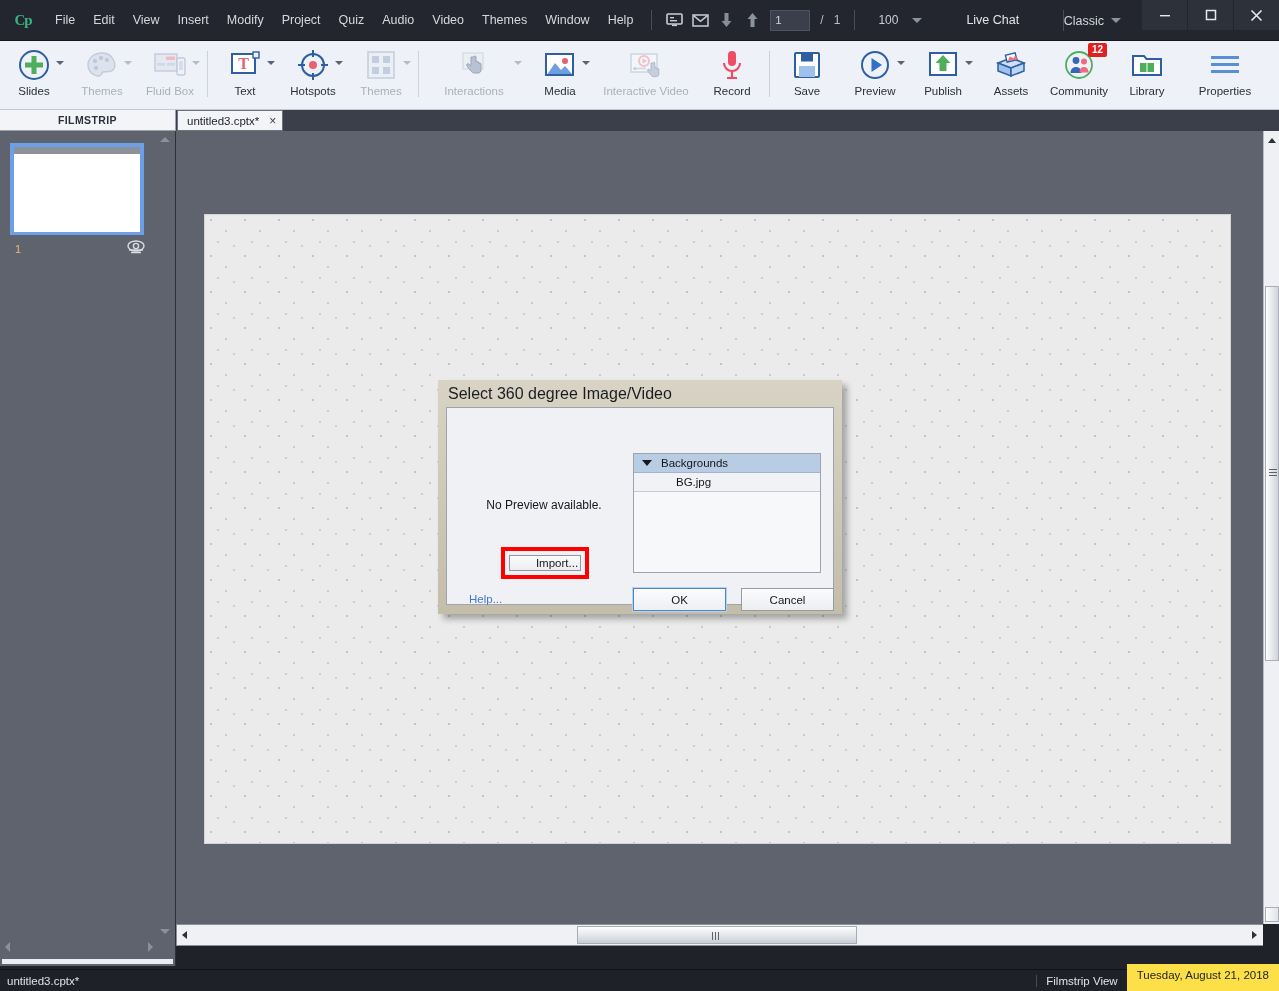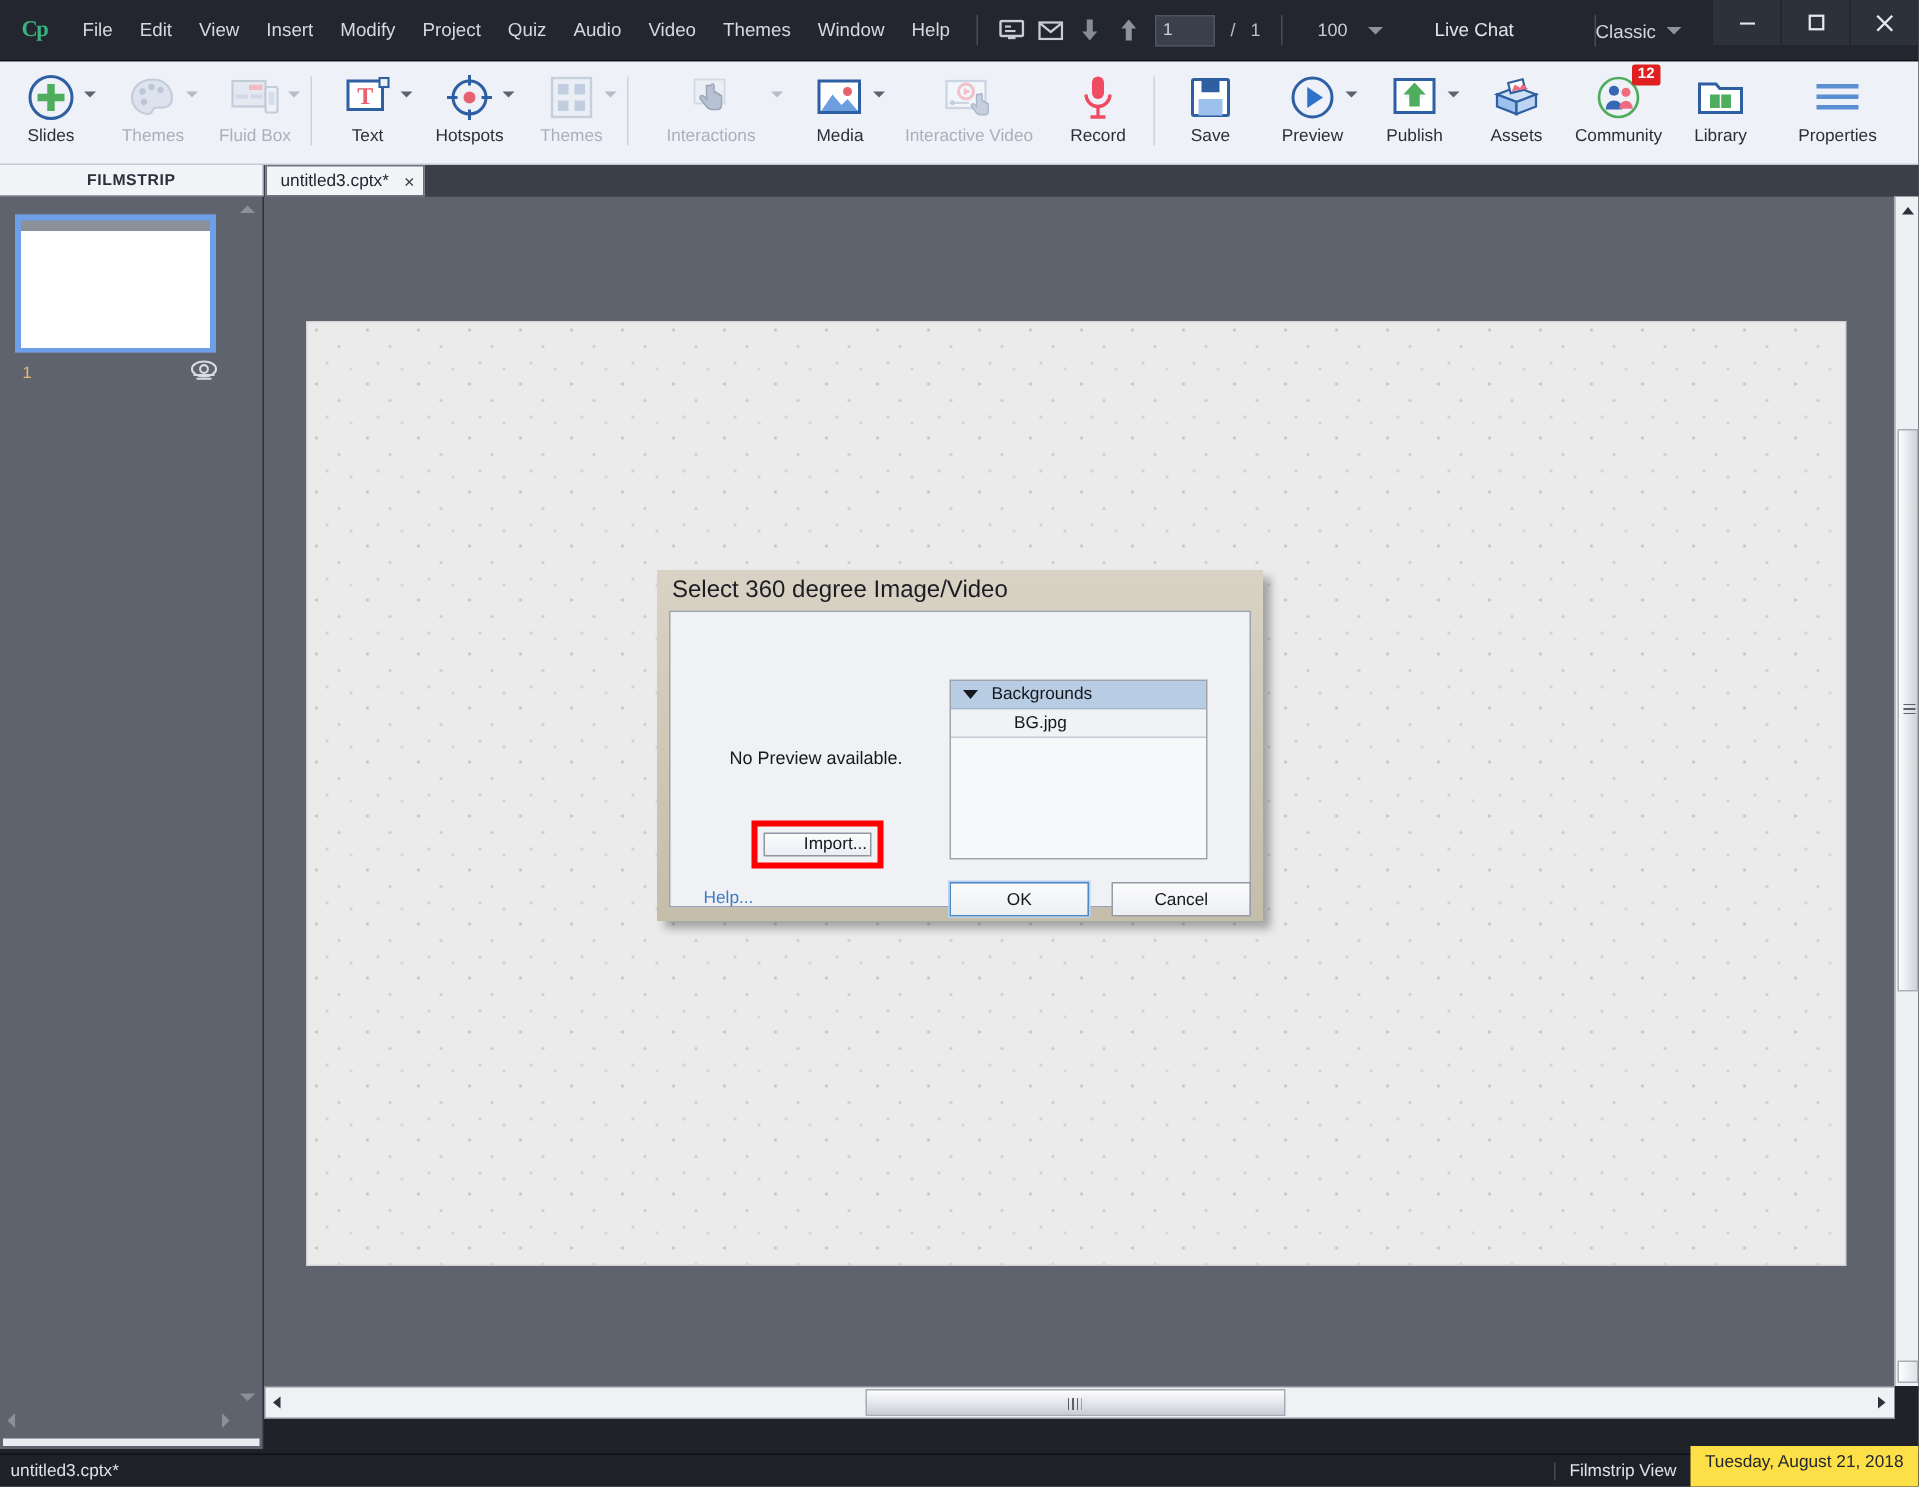--- a/index.html
+++ b/index.html
@@ -38,21 +38,21 @@
     color: #cfd3da; font-size: 11.5px; line-height: 19px; padding-left: 4px;
     margin: 0 5px;
   }
   .mb-text { color: #b9bec7; font-size: 12px; padding: 0 5px; }
   #zoom-val { color: #c9cdd5; font-size: 12px; margin-left: 14px; width: 34px; }
   .mb-caret {
     width: 0; height: 0;
     border-left: 5px solid transparent; border-right: 5px solid transparent;
     border-top: 5px solid #8d939e;
   }
-  #livechat { color: #e2e5ea; font-size: 12.5px; margin-left: 34px; }
+  #livechat { color: #e2e5ea; font-size: 12.5px; margin-left: 44px; }
   #classic-wrap { position: absolute; right: 158px; top: 0; height: 41px; display: flex; align-items: center; margin-left: 40px; }
   #classic-wrap .lbl { color: #d2d6dd; font-size: 12.5px; margin-right: 7px; }
   #mb-divider-right { position:absolute; right: 215px; top: 10px; width:1px; height:21px; background:#474c57; }
 
   
   #wincontrols { position: absolute; right: 0; top: 0; display: flex; height: 30px; }
   .wc {
     width: 46px; height: 30px; display: flex; align-items: center; justify-content: center;
     background: #2d313a; color: #e6e9ee; font-size: 13px;
     border-left: 1px solid #23262e;
@@ -242,21 +242,21 @@
     background: linear-gradient(to bottom,#fbfbfc,#eceef2);
     border: 1px solid #9097a2;
     font-size: 11.5px; color: #14171c;
     display: flex; align-items: center; justify-content: center; padding-left: 24px;
   }
   #help-link {
     position: absolute; left: 22px; top: 185px;
     font-size: 11.5px; color: #3f7bc4;
   }
   #listbox {
-    position: absolute; left: 186px; top: 45px; width: 172px; height: 120px;
+    position: absolute; left: 186px; top: 45px; width: 188px; height: 120px;
     background: #f7f8fa; border: 1px solid #9ea3ad;
     overflow: hidden;
   }
   .lb-group {
     height: 19px; background: #b8cce4; border-bottom: 1px solid #9fb4cf;
     display: flex; align-items: center; font-size: 11.5px; color: #14171c;
   }
   .lb-group .tri {
     margin: 0 9px 0 8px;
     width: 0; height: 0;

